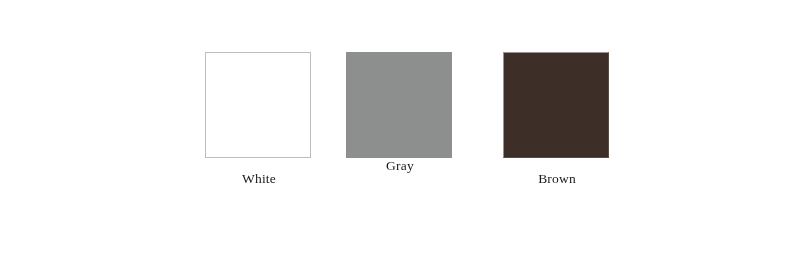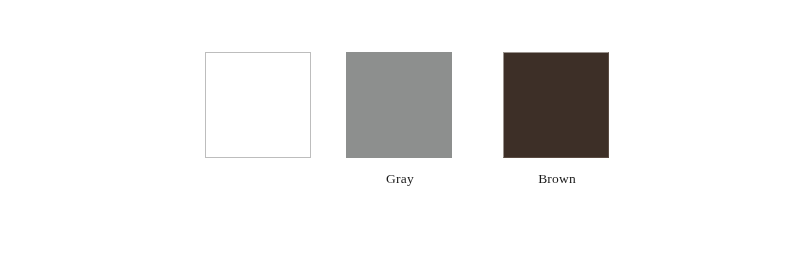--- a/index.html
+++ b/index.html
@@ -56,30 +56,31 @@
     letter-spacing: 0.2px;
     white-space: nowrap;
   }
 
   
   #swatch-white  { left: 205px; top: 52px; }
   #swatch-gray   { left: 346px; top: 52px; }
   #swatch-brown  { left: 487px; top: 52px; padding-left: 16px; }
 
   #swatch-white  .swatch-label { margin-top: 13px; }
-  #swatch-gray   .swatch-label { margin-top: 13px; }
+  #swatch-gray   .swatch-label { }
   #swatch-brown  .swatch-label { margin-top: 13px; }
 </style>
 </head>
 <body style="background-color: rgb(255, 255, 255);">
 
 <div id="swatch-figure">
 
   <div class="swatch-item" id="swatch-white">
     <div class="swatch-chip has-border" style="background-color: rgb(255, 255, 255);"></div>
+    <span class="swatch-label" style="color: rgb(26, 26, 26);">White</span>
   </div>
 
   <div class="swatch-item" id="swatch-gray">
     <div class="swatch-chip" style="background-color: rgb(141, 143, 142);"></div>
     <span class="swatch-label" style="color: rgb(26, 26, 26);">Gray</span>
   </div>
 
   <div class="swatch-item" id="swatch-brown">
     <div class="swatch-chip has-hairline" style="background-color: rgb(61, 47, 39);"></div>
     <span class="swatch-label" style="color: rgb(26, 26, 26);">Brown</span>

